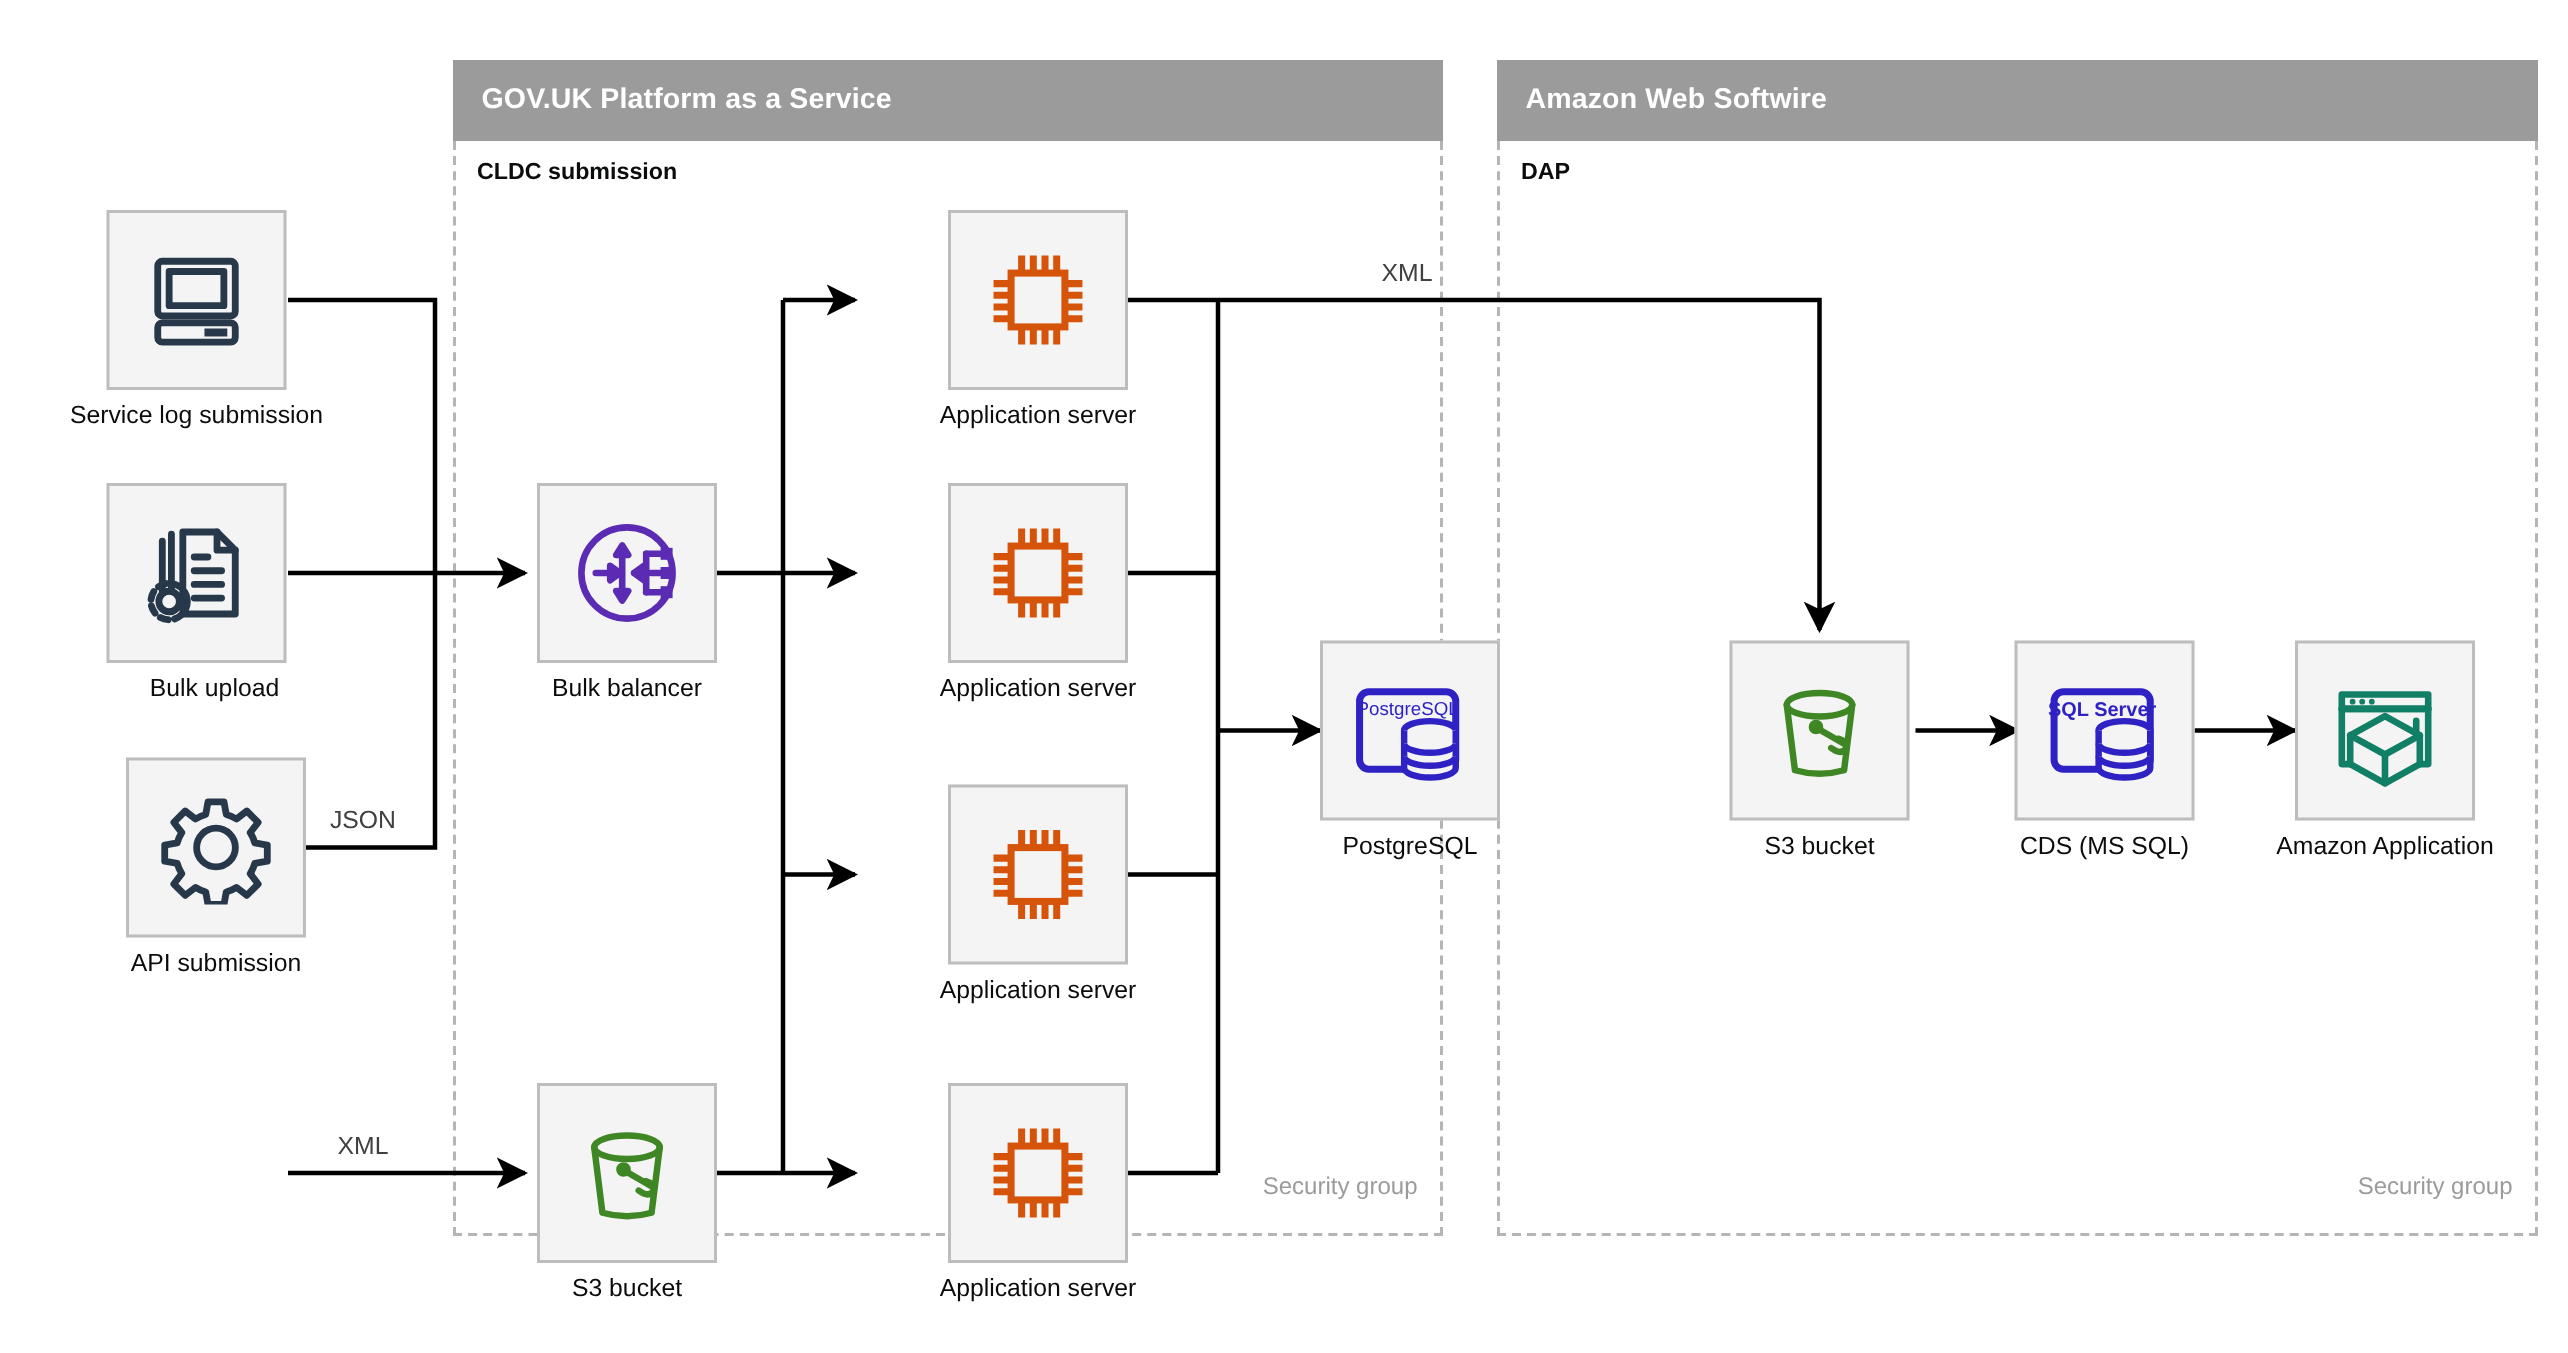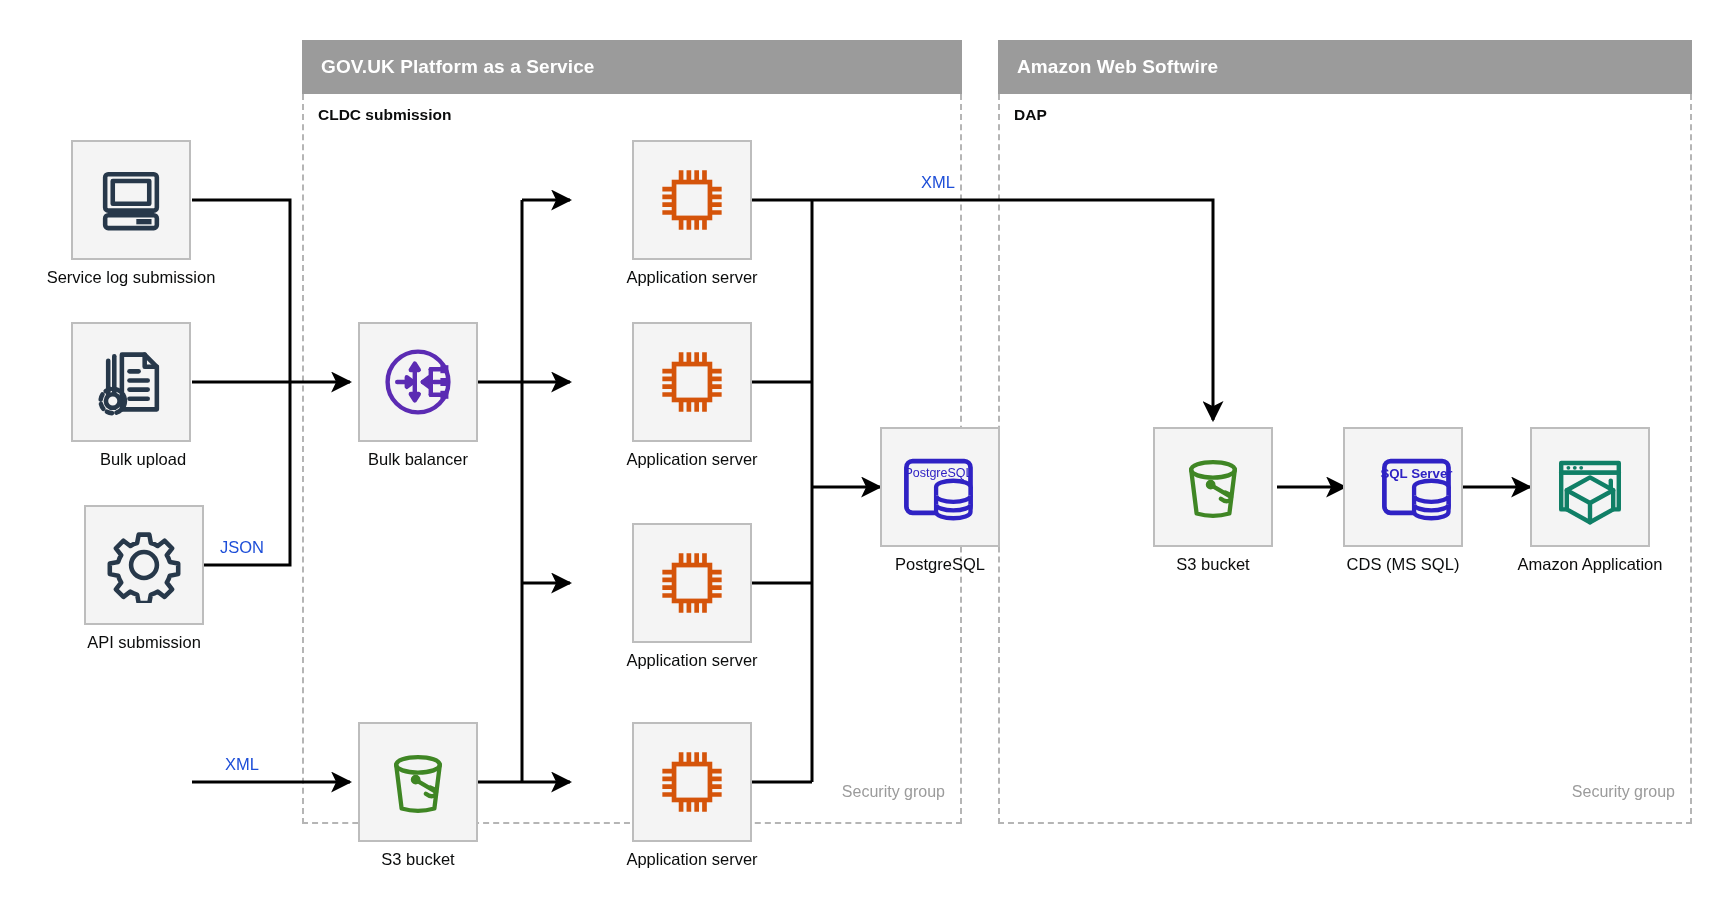--- a/index.html
+++ b/index.html
@@ -18,21 +18,21 @@
   .node{position:absolute;}
   .tile{position:absolute;box-sizing:border-box;background:#f4f4f4;
         border:2px solid #bdbdbd;display:flex;align-items:center;justify-content:center;}
   .tile svg{display:block;}
   .node-label{position:absolute;text-align:center;font-size:16.5px;color:#0b0c0c;
         white-space:nowrap;left:50%;transform:translateX(-50%);}
 
   
   .edge-layer{position:absolute;left:0;top:0;width:1712px;height:902px;
         pointer-events:none;}
-  .edge-label{position:absolute;font-size:16.5px;color:#1d4ed8;white-space:nowrap;
+  .edge-label{position:absolute;font-size:16.5px;color:#404040;white-space:nowrap;
         transform:translateX(-50%);}
 </style>
 </head>
 <body>
 
 <div id="stage">
 
   <div class="panel-header" style="left:302px;top:20px;width:660px;height:54px;">
     <span>GOV.UK Platform as a Service</span>
   </div>
@@ -266,21 +266,21 @@
           <path d="M48 48 L72 62"></path>
           <circle cx="47" cy="47" r="3.5" fill="#3f8624"></circle>
           <path d="M66 57 q10 3 6 9 q-4 5 -12 -1" fill="none"></path>
         </svg>
       </span>
     </div>
     <div class="node-label" style="top:128px;">S3 bucket</div>
   </div>
 
   <div class="node" style="left:1343px;top:407px;width:120px;height:120px;">
-    <div class="tile" style="left:0;top:0;width:120px;height:120px;justify-content:flex-end;">
+    <div class="tile" style="left:0;top:0;width:120px;height:120px;">
       <span>
         <svg width="86" height="86" viewBox="0 0 110 110" fill="none">
           <path d="M20 22 h66 a8 8 0 0 1 8 8 v50 a8 8 0 0 1 -8 8 h-66 a8 8 0 0 1 -8 -8
                    v-50 a8 8 0 0 1 8 -8 z" stroke="#2f22c4" stroke-width="6"></path>
           <text x="53" y="43" font-family="Liberation Sans, sans-serif" font-size="17" font-weight="bold" fill="#2f22c4" text-anchor="middle">SQL Server</text>
           <g stroke="#2f22c4" stroke-width="5.5" fill="#f4f4f4">
             <ellipse cx="72" cy="55" rx="22" ry="8"></ellipse>
             <path d="M50 55 v32 a22 8 0 0 0 44 0 v-32"></path>
             <path d="M50 66 a22 8 0 0 0 44 0"></path>
             <path d="M50 77 a22 8 0 0 0 44 0"></path>

